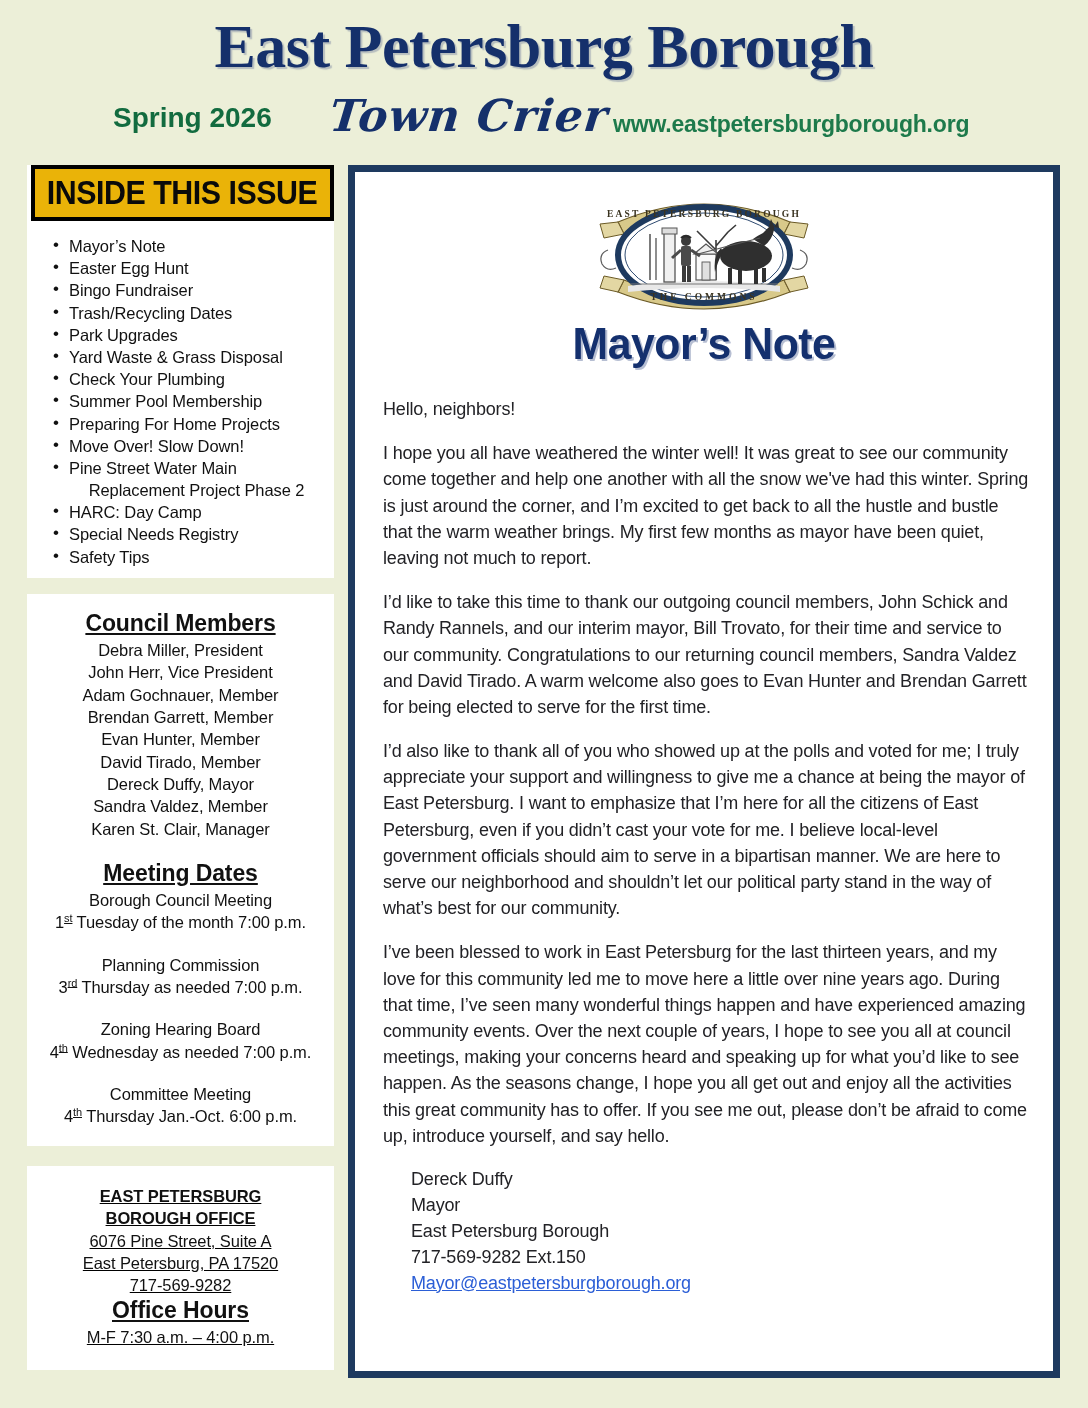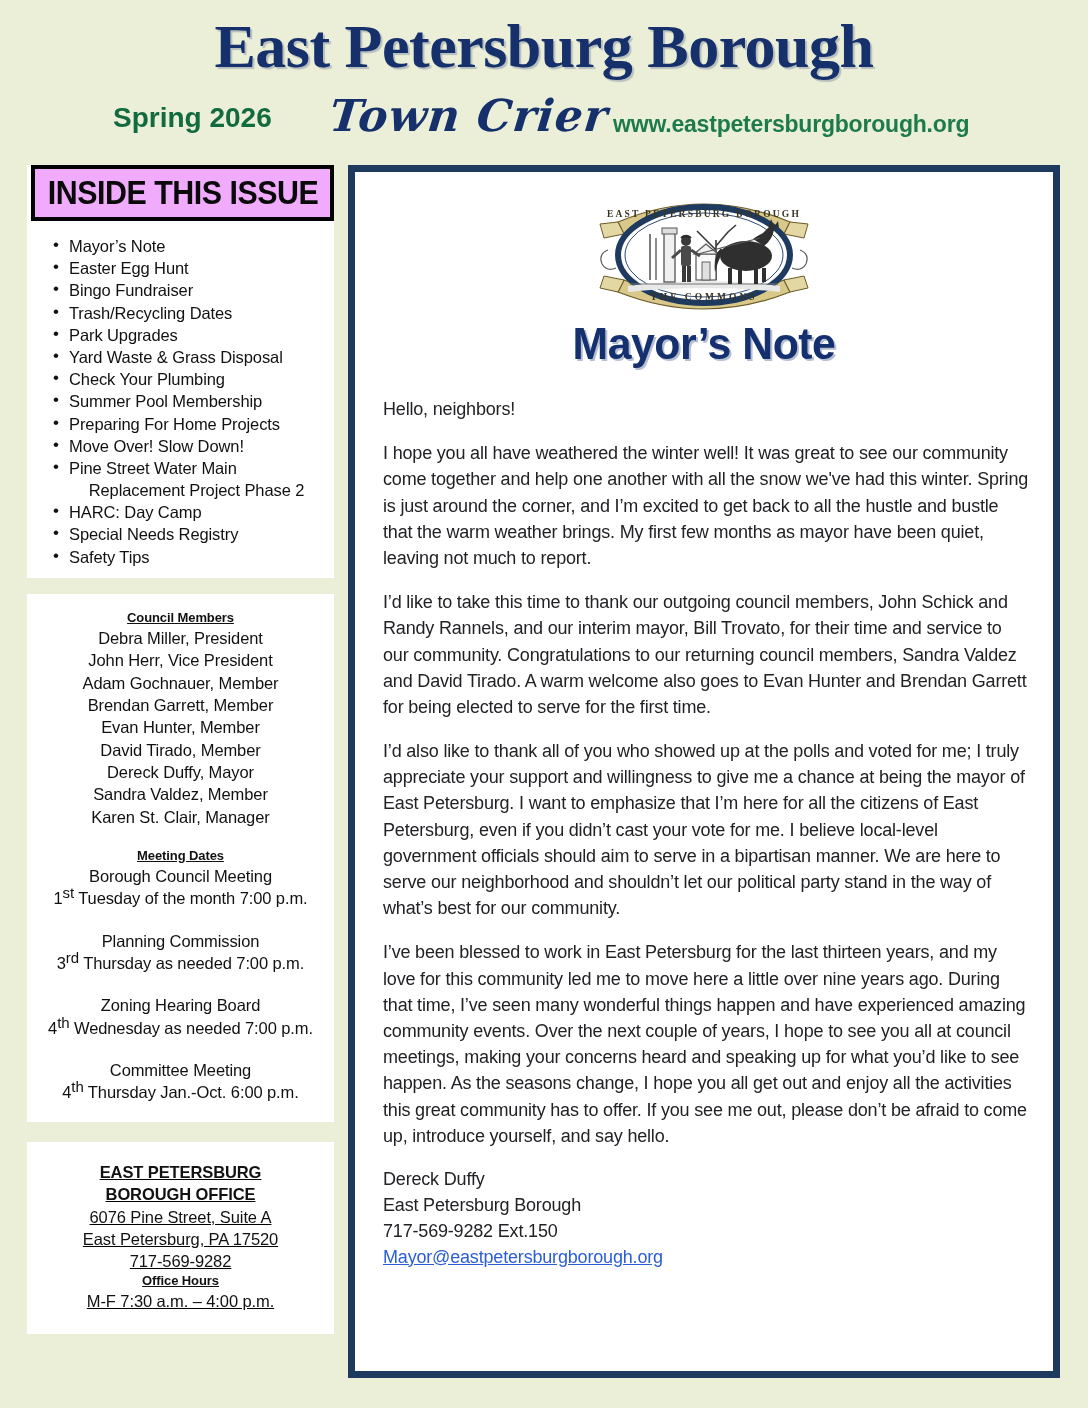--- a/index.html
+++ b/index.html
@@ -88,26 +88,26 @@
     width: 307px;
   }
   .panel {
     background: #ffffff;
     width: 307px;
   }
   .panel-toc { padding: 0 0 10px 0; }
 
   .toc-header {
     border: 4px solid #000000;
-    background: #f0abfc;
+    background: #eab308;
     margin: 0 0 10px 4px;
     height: 56px;
     display: flex;
     align-items: center;
-    justify-content: flex-end;
+    justify-content: center;
   }
   .toc-header span {
     font-family: "Liberation Sans Narrow", "Liberation Sans", sans-serif;
     font-weight: bold;
     font-size: 33px;
     letter-spacing: -0.5px;
     color: #0a0a0a;
     transform: scaleX(0.92);
     display: inline-block;
   }
@@ -137,38 +137,39 @@
     text-align: center;
   }
 
   
   .panel-council {
     margin-top: 16px;
     padding: 16px 8px 18px 8px;
     text-align: center;
   }
   .sb-heading {
-    font-size: 13px;
+    font-size: 23px;
     font-weight: bold;
     text-decoration: underline;
     color: #111111;
     margin-bottom: 2px;
     letter-spacing: -0.1px;
   }
   .sb-line {
     font-size: 16.5px;
     color: #111111;
     line-height: 1.355;
     letter-spacing: -0.1px;
   }
   .sb-gap { height: 20px; }
   .sb-line sup {
-    font-size: 15px;
+    font-size: 11px;
     vertical-align: super;
     line-height: 0;
+    text-decoration: underline;
   }
 
   
   .panel-office {
     margin-top: 20px;
     padding: 20px 8px 22px 8px;
     text-align: center;
     text-decoration: underline;
   }
   .office-bold {
@@ -218,20 +219,21 @@
     font-size: 18px;
     line-height: 1.455;
     color: #222226;
     margin-bottom: 18px;
     letter-spacing: -0.18px;
     text-align: left;
   }
   .sig p {
     margin-bottom: 0;
     line-height: 1.44;
+    margin-left: 28px;
   }
   .sig a {
     color: #2b5ed6;
     text-decoration: underline;
   }
 </style>
 </head>
 <body>
 
 <div class="masthead">
@@ -382,20 +384,21 @@
 
     <div class="article-body">
       <p>Hello, neighbors!</p>
       <p>I hope you all have weathered the winter well! It was great to see our community come together and help one another with all the snow we've had this winter. Spring is just around the corner, and I’m excited to get back to all the hustle and bustle that the warm weather brings. My first few months as mayor have been quiet, leaving not much to report.</p>
       <p>I’d like to take this time to thank our outgoing council members, John Schick and Randy Rannels, and our interim mayor, Bill Trovato, for their time and service to our community. Congratulations to our returning council members, Sandra Valdez and David Tirado. A warm welcome also goes to Evan Hunter and Brendan Garrett for being elected to serve for the first time.</p>
       <p>I’d also like to thank all of you who showed up at the polls and voted for me; I truly appreciate your support and willingness to give me a chance at being the mayor of East Petersburg. I want to emphasize that I’m here for all the citizens of East Petersburg, even if you didn’t cast your vote for me. I believe local-level government officials should aim to serve in a bipartisan manner. We are here to serve our neighborhood and shouldn’t let our political party stand in the way of what’s best for our community.</p>
       <p>I’ve been blessed to work in East Petersburg for the last thirteen years, and my love for this community led me to move here a little over nine years ago. During that time, I’ve seen many wonderful things happen and have experienced amazing community events. Over the next couple of years, I hope to see you all at council meetings, making your concerns heard and speaking up for what you’d like to see happen. As the seasons change, I hope you all get out and enjoy all the activities this great community has to offer. If you see me out, please don’t be afraid to come up, introduce yourself, and say hello.</p>
 
       <div class="sig">
         <p>Dereck Duffy</p>
+        <p>Mayor</p>
         <p>East Petersburg Borough</p>
         <p>717-569-9282 Ext.150</p>
         <p><a href="#">Mayor@eastpetersburgborough.org</a></p>
       </div>
     </div>
 
   </div>
 
 </div>
 

